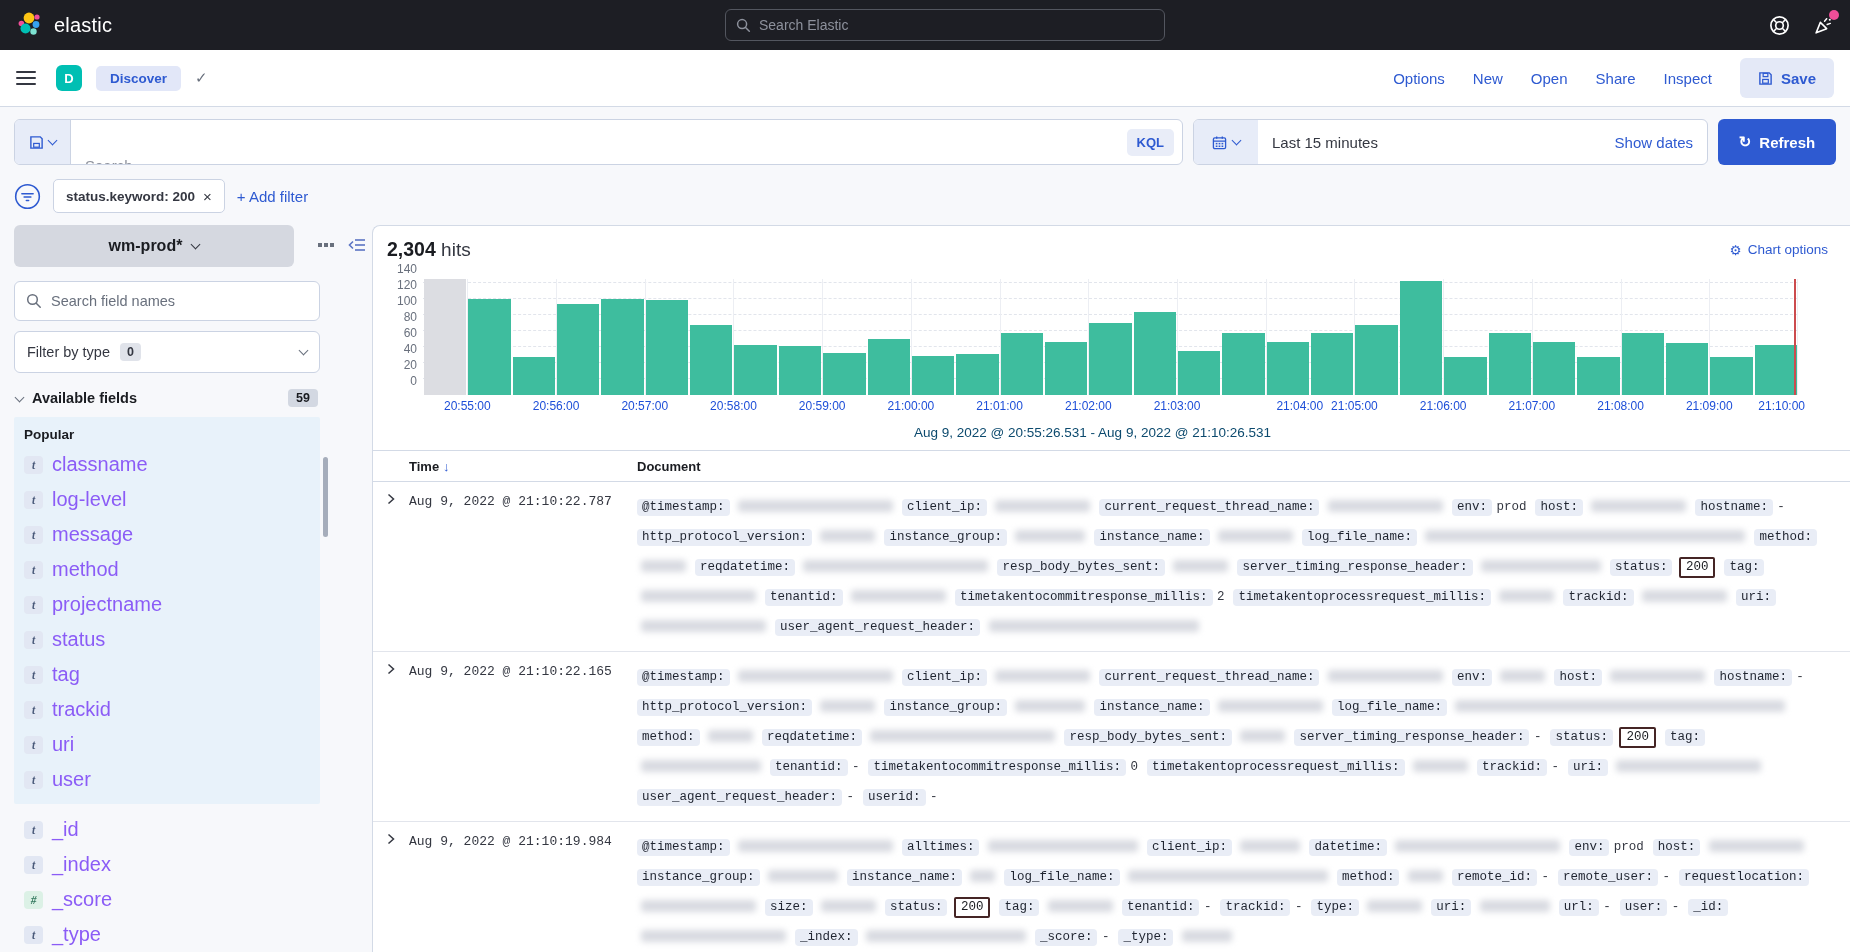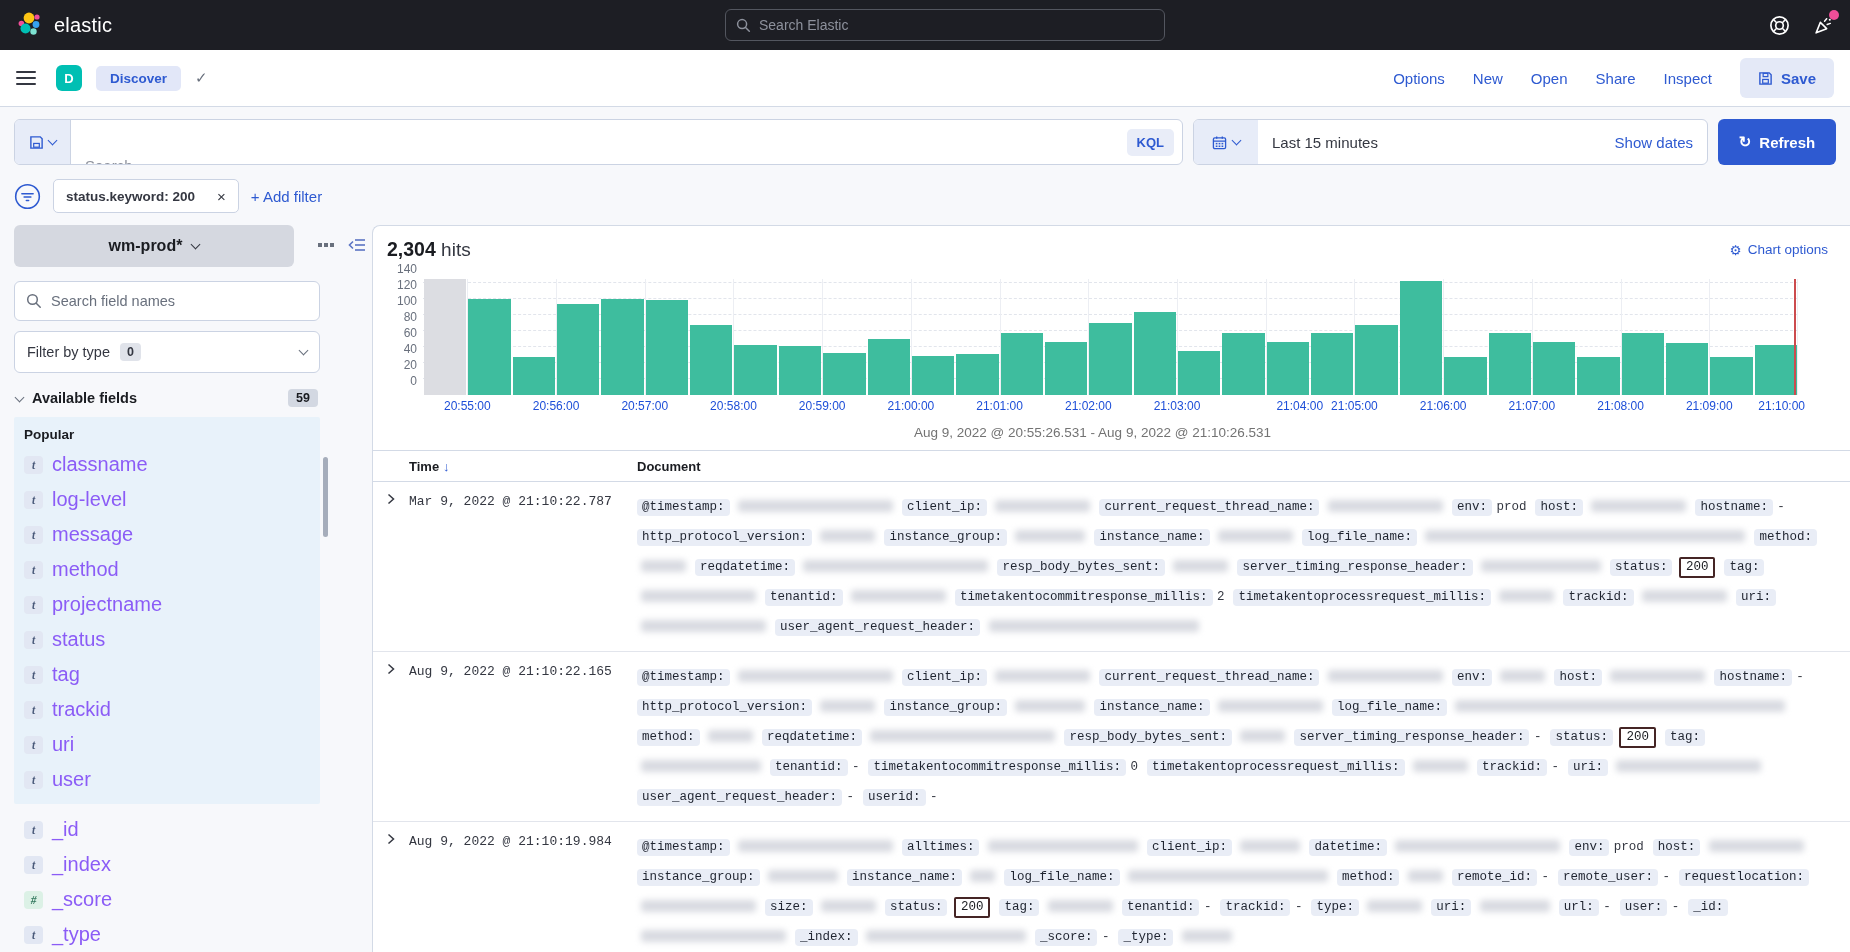--- a/index.html
+++ b/index.html
@@ -37,21 +37,21 @@
   .q-input::placeholder { color:#8d919c; }
   .kql { background:#e9edf8; color:#2e5ad1; font-weight:bold; font-size:13px; padding:6px 10px; border-radius:5px; margin-right:8px; cursor:pointer; }
   .d-box { width:515px; height:46px; border:1px solid #cbd3e3; border-radius:6px; background:#fff; display:flex; align-items:center; overflow:hidden; }
   .d-cal { width:64px; height:100%; background:#e7ecf8; display:flex; align-items:center; justify-content:center; gap:6px; cursor:pointer; }
   .d-range { font-size:15px; color:#343741; padding:0 14px; flex:1; cursor:pointer; }
   .d-show { color:#2e5ad1; font-size:15px; padding-right:14px; cursor:pointer; }
   .refresh-btn { height:46px; min-width:118px; background:#2e5ad1; color:#fff; border:none; border-radius:6px; font-size:15px; font-weight:bold; display:flex; align-items:center; justify-content:center; gap:8px; cursor:pointer; font-family:inherit; }
 
   
   .filterbar { display:flex; align-items:center; gap:12px; padding:6px 14px 12px 14px; flex:none; }
-  .f-chip { border:1px solid #cbd3e3; background:#fff; border-radius:5px; height:34px; display:flex; align-items:center; gap:22px; padding:0 12px; font-size:13.5px; font-weight:bold; color:#343741; cursor:pointer; }
+  .f-chip { border:1px solid #cbd3e3; background:#fff; border-radius:5px; height:34px; display:flex; align-items:center; gap:8px; padding:0 12px; font-size:13.5px; font-weight:bold; color:#343741; cursor:pointer; }
   .f-chip .x { font-weight:normal; color:#343741; font-size:15px; cursor:pointer; }
   .add-filter { color:#2e5ad1; font-size:15px; cursor:pointer; }
 
   
   .page-body { flex:1; display:flex; padding:0 0 0 14px; overflow:hidden; }
   .sidebar { width:306px; flex:none; position:relative; }
   .gutter-icons { position:absolute; right:-46px; top:12px; display:flex; align-items:center; gap:14px; }
   .dots-ic { display:flex; gap:2px; cursor:pointer; }
   .dots-ic i { width:4px; height:4px; background:#69707d; display:block; }
   .idx-btn { width:280px; height:42px; background:#d5d8e0; border:none; border-radius:6px; font-weight:bold; font-size:16px; color:#1a1c21; display:flex; align-items:center; justify-content:center; gap:10px; cursor:pointer; font-family:inherit; }
@@ -88,21 +88,21 @@
   .chart-area { position:relative; padding:14px 52px 0 14px; flex:none; }
   .plot { position:relative; height:116px; margin-left:36px; }
   .grid-h { position:absolute; left:0; right:0; border-top:1px dashed #e2e5ec; }
   .grid-v { position:absolute; top:0; bottom:0; width:1px; background:#eceef3; }
   .y-lab { position:absolute; right:calc(100% + 6px); transform:translateY(-50%); font-size:12px; color:#69707d; }
   .bar { position:absolute; bottom:0; background:#3ebd9e; }
   .bar.gray { background:#dcdde2; }
   .now-line { position:absolute; top:0; bottom:0; right:2px; width:2.5px; background:#cc4b4e; }
   .xlabels { position:relative; height:18px; margin-left:36px; margin-top:4px; }
   .x-lab { position:absolute; transform:translateX(-50%); font-size:12px; color:#1d4ed8; white-space:nowrap; }
-  .caption { text-align:center; font-size:13.5px; color:#737373; padding:8px 0 10px 0; }
+  .caption { text-align:center; font-size:13.5px; color:#0c4a6e; padding:8px 0 10px 0; }
 
   
   .thead { display:flex; border-top:1px solid #d3dae6; border-bottom:1px solid #d3dae6; height:32px; align-items:center; flex:none; }
   .col-exp { width:36px; flex:none; }
   .col-time { width:228px; flex:none; font-weight:bold; font-size:13px; color:#1a1c21; display:flex; align-items:center; gap:4px; }
   .col-doc { flex:1; font-weight:bold; font-size:13px; color:#1a1c21; }
   .sort-arrow { color:#2e5ad1; font-size:13px; }
   .rows { flex:1; overflow:hidden; }
   .trow { display:flex; border-bottom:1px solid #e2e5ec; padding:9px 0 10px 0; }
   .exp-btn { background:none; border:none; cursor:pointer; padding:2px 0 0 12px; color:#343741; }
@@ -479,21 +479,21 @@
           <span>Time</span>
           <span class="sort-arrow">↓</span>
         </div>
         <div class="col-doc">Document</div>
       </div>
       <div class="rows" id="rows">
           <div class="trow">
             <div class="col-exp"><button class="exp-btn"><svg width="12" height="12" viewBox="0 0 12 12">
                   <path d="M3.5 1.5 L8.5 6 L3.5 10.5" fill="none" stroke="#343741" stroke-width="1.5"></path>
                 </svg></button></div>
-            <div class="tcell-time">Mar 9, 2022 @ 21:10:22.787</div>
+            <div class="tcell-time">Aug 9, 2022 @ 21:10:22.787</div>
             <div class="tcell-doc"><span class="fld"><span class="fpill">@timestamp:</span> <span class="fblur" style="width:155px"></span></span><span class="fld"><span class="fpill">client_ip:</span> <span class="fblur" style="width:95px"></span></span><span class="fld"><span class="fpill">current_request_thread_name:</span> <span class="fblur" style="width:115px"></span></span><span class="fld"><span class="fpill">env:</span> <span class="fval">prod</span></span><span class="fld"><span class="fpill">host:</span> <span class="fblur" style="width:95px"></span></span><span class="fld"><span class="fpill">hostname:</span> <span class="fval">-</span></span><span class="fld"><span class="fpill">http_protocol_version:</span> <span class="fblur" style="width:55px"></span></span><span class="fld"><span class="fpill">instance_group:</span> <span class="fblur" style="width:70px"></span></span><span class="fld"><span class="fpill">instance_name:</span> <span class="fblur" style="width:75px"></span></span><span class="fld"><span class="fpill">log_file_name:</span> <span class="fblur" style="width:320px"></span></span><span class="fld"><span class="fpill">method:</span> <span class="fblur" style="width:45px"></span></span><span class="fld"><span class="fpill">reqdatetime:</span> <span class="fblur" style="width:185px"></span></span><span class="fld"><span class="fpill">resp_body_bytes_sent:</span> <span class="fblur" style="width:55px"></span></span><span class="fld"><span class="fpill">server_timing_response_header:</span> <span class="fblur" style="width:120px"></span></span><span class="fld"><span class="fpill">status:</span> <span class="v200">200</span></span><span class="fld"><span class="fpill">tag:</span> <span class="fblur" style="width:115px"></span></span><span class="fld"><span class="fpill">tenantid:</span> <span class="fblur" style="width:95px"></span></span><span class="fld"><span class="fpill">timetakentocommitresponse_millis:</span> <span class="fval">2</span></span><span class="fld"><span class="fpill">timetakentoprocessrequest_millis:</span> <span class="fblur" style="width:55px"></span></span><span class="fld"><span class="fpill">trackid:</span> <span class="fblur" style="width:85px"></span></span><span class="fld"><span class="fpill">uri:</span> <span class="fblur" style="width:125px"></span></span><span class="fld"><span class="fpill">user_agent_request_header:</span> <span class="fblur" style="width:210px"></span></span></div>
           </div>
           <div class="trow">
             <div class="col-exp"><button class="exp-btn"><svg width="12" height="12" viewBox="0 0 12 12">
                   <path d="M3.5 1.5 L8.5 6 L3.5 10.5" fill="none" stroke="#343741" stroke-width="1.5"></path>
                 </svg></button></div>
             <div class="tcell-time">Aug 9, 2022 @ 21:10:22.165</div>
             <div class="tcell-doc"><span class="fld"><span class="fpill">@timestamp:</span> <span class="fblur" style="width:155px"></span></span><span class="fld"><span class="fpill">client_ip:</span> <span class="fblur" style="width:95px"></span></span><span class="fld"><span class="fpill">current_request_thread_name:</span> <span class="fblur" style="width:115px"></span></span><span class="fld"><span class="fpill">env:</span> <span class="fblur" style="width:45px"></span></span><span class="fld"><span class="fpill">host:</span> <span class="fblur" style="width:95px"></span></span><span class="fld"><span class="fpill">hostname:</span> <span class="fval">-</span></span><span class="fld"><span class="fpill">http_protocol_version:</span> <span class="fblur" style="width:55px"></span></span><span class="fld"><span class="fpill">instance_group:</span> <span class="fblur" style="width:70px"></span></span><span class="fld"><span class="fpill">instance_name:</span> <span class="fblur" style="width:105px"></span></span><span class="fld"><span class="fpill">log_file_name:</span> <span class="fblur" style="width:330px"></span></span><span class="fld"><span class="fpill">method:</span> <span class="fblur" style="width:45px"></span></span><span class="fld"><span class="fpill">reqdatetime:</span> <span class="fblur" style="width:185px"></span></span><span class="fld"><span class="fpill">resp_body_bytes_sent:</span> <span class="fblur" style="width:45px"></span></span><span class="fld"><span class="fpill">server_timing_response_header:</span> <span class="fval">-</span></span><span class="fld"><span class="fpill">status:</span> <span class="v200">200</span></span><span class="fld"><span class="fpill">tag:</span> <span class="fblur" style="width:120px"></span></span><span class="fld"><span class="fpill">tenantid:</span> <span class="fval">-</span></span><span class="fld"><span class="fpill">timetakentocommitresponse_millis:</span> <span class="fval">0</span></span><span class="fld"><span class="fpill">timetakentoprocessrequest_millis:</span> <span class="fblur" style="width:55px"></span></span><span class="fld"><span class="fpill">trackid:</span> <span class="fval">-</span></span><span class="fld"><span class="fpill">uri:</span> <span class="fblur" style="width:145px"></span></span><span class="fld"><span class="fpill">user_agent_request_header:</span> <span class="fval">-</span></span><span class="fld"><span class="fpill">userid:</span> <span class="fval">-</span></span></div>
           </div>
           <div class="trow">

